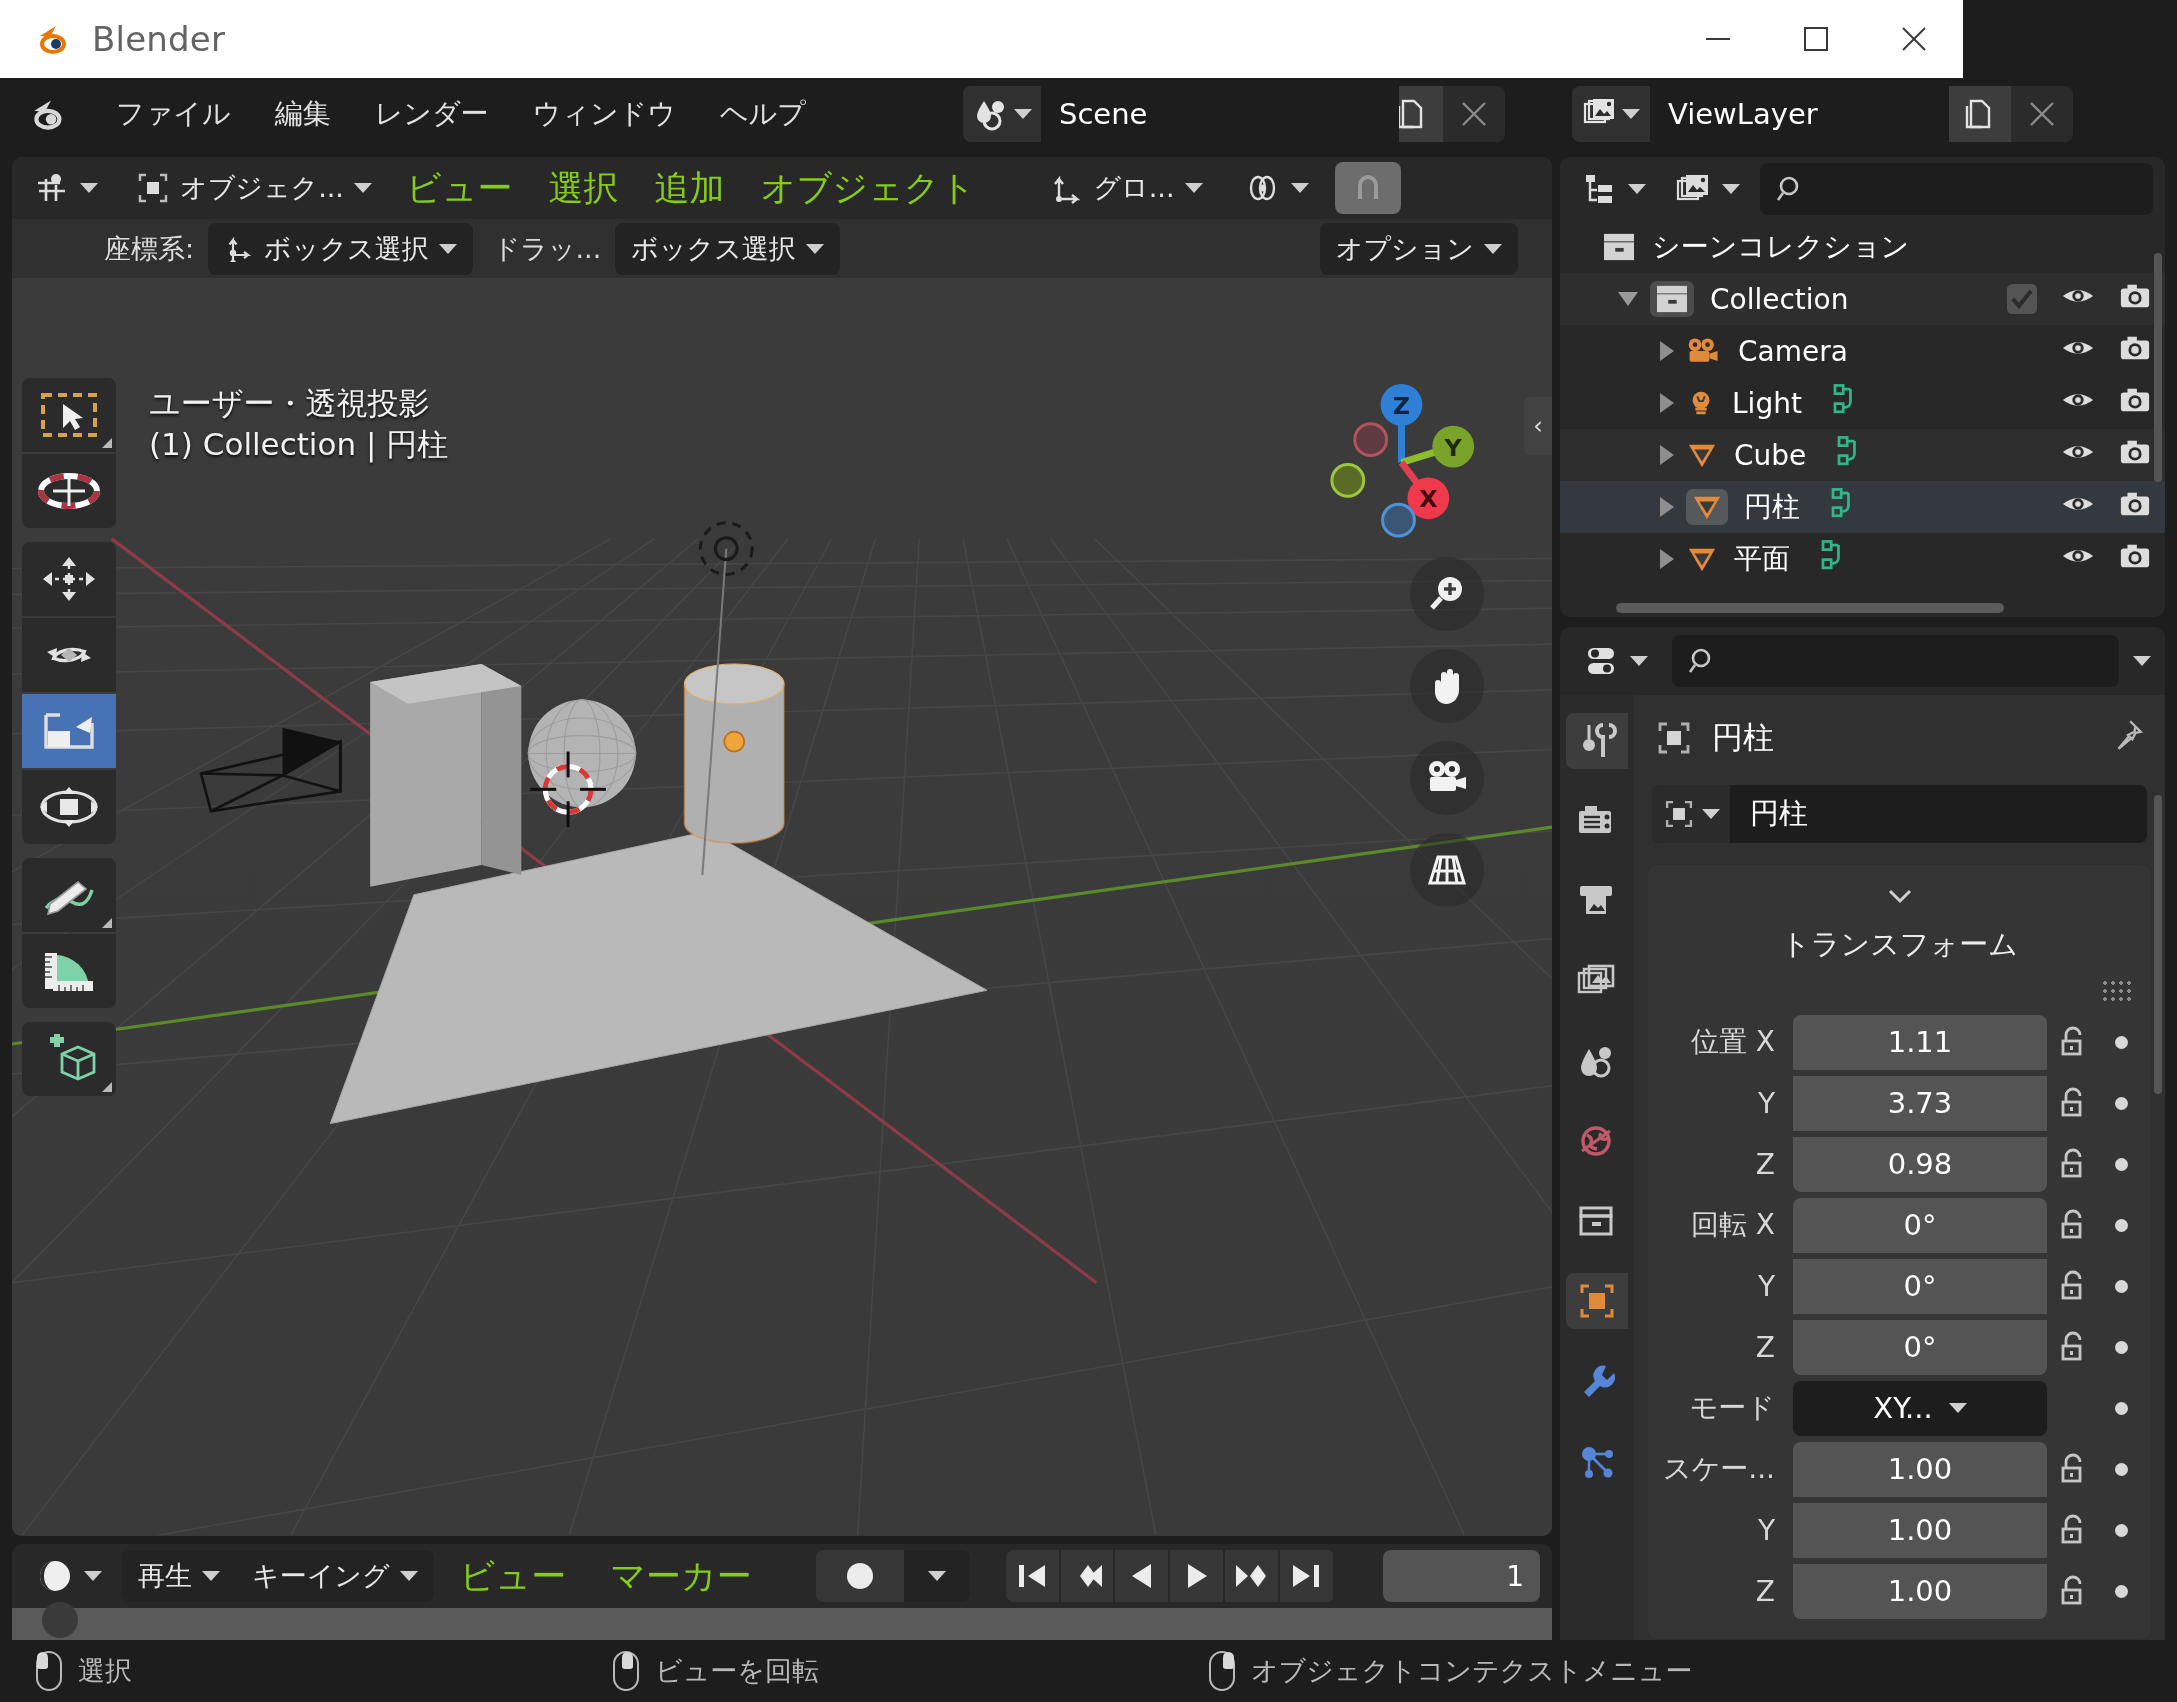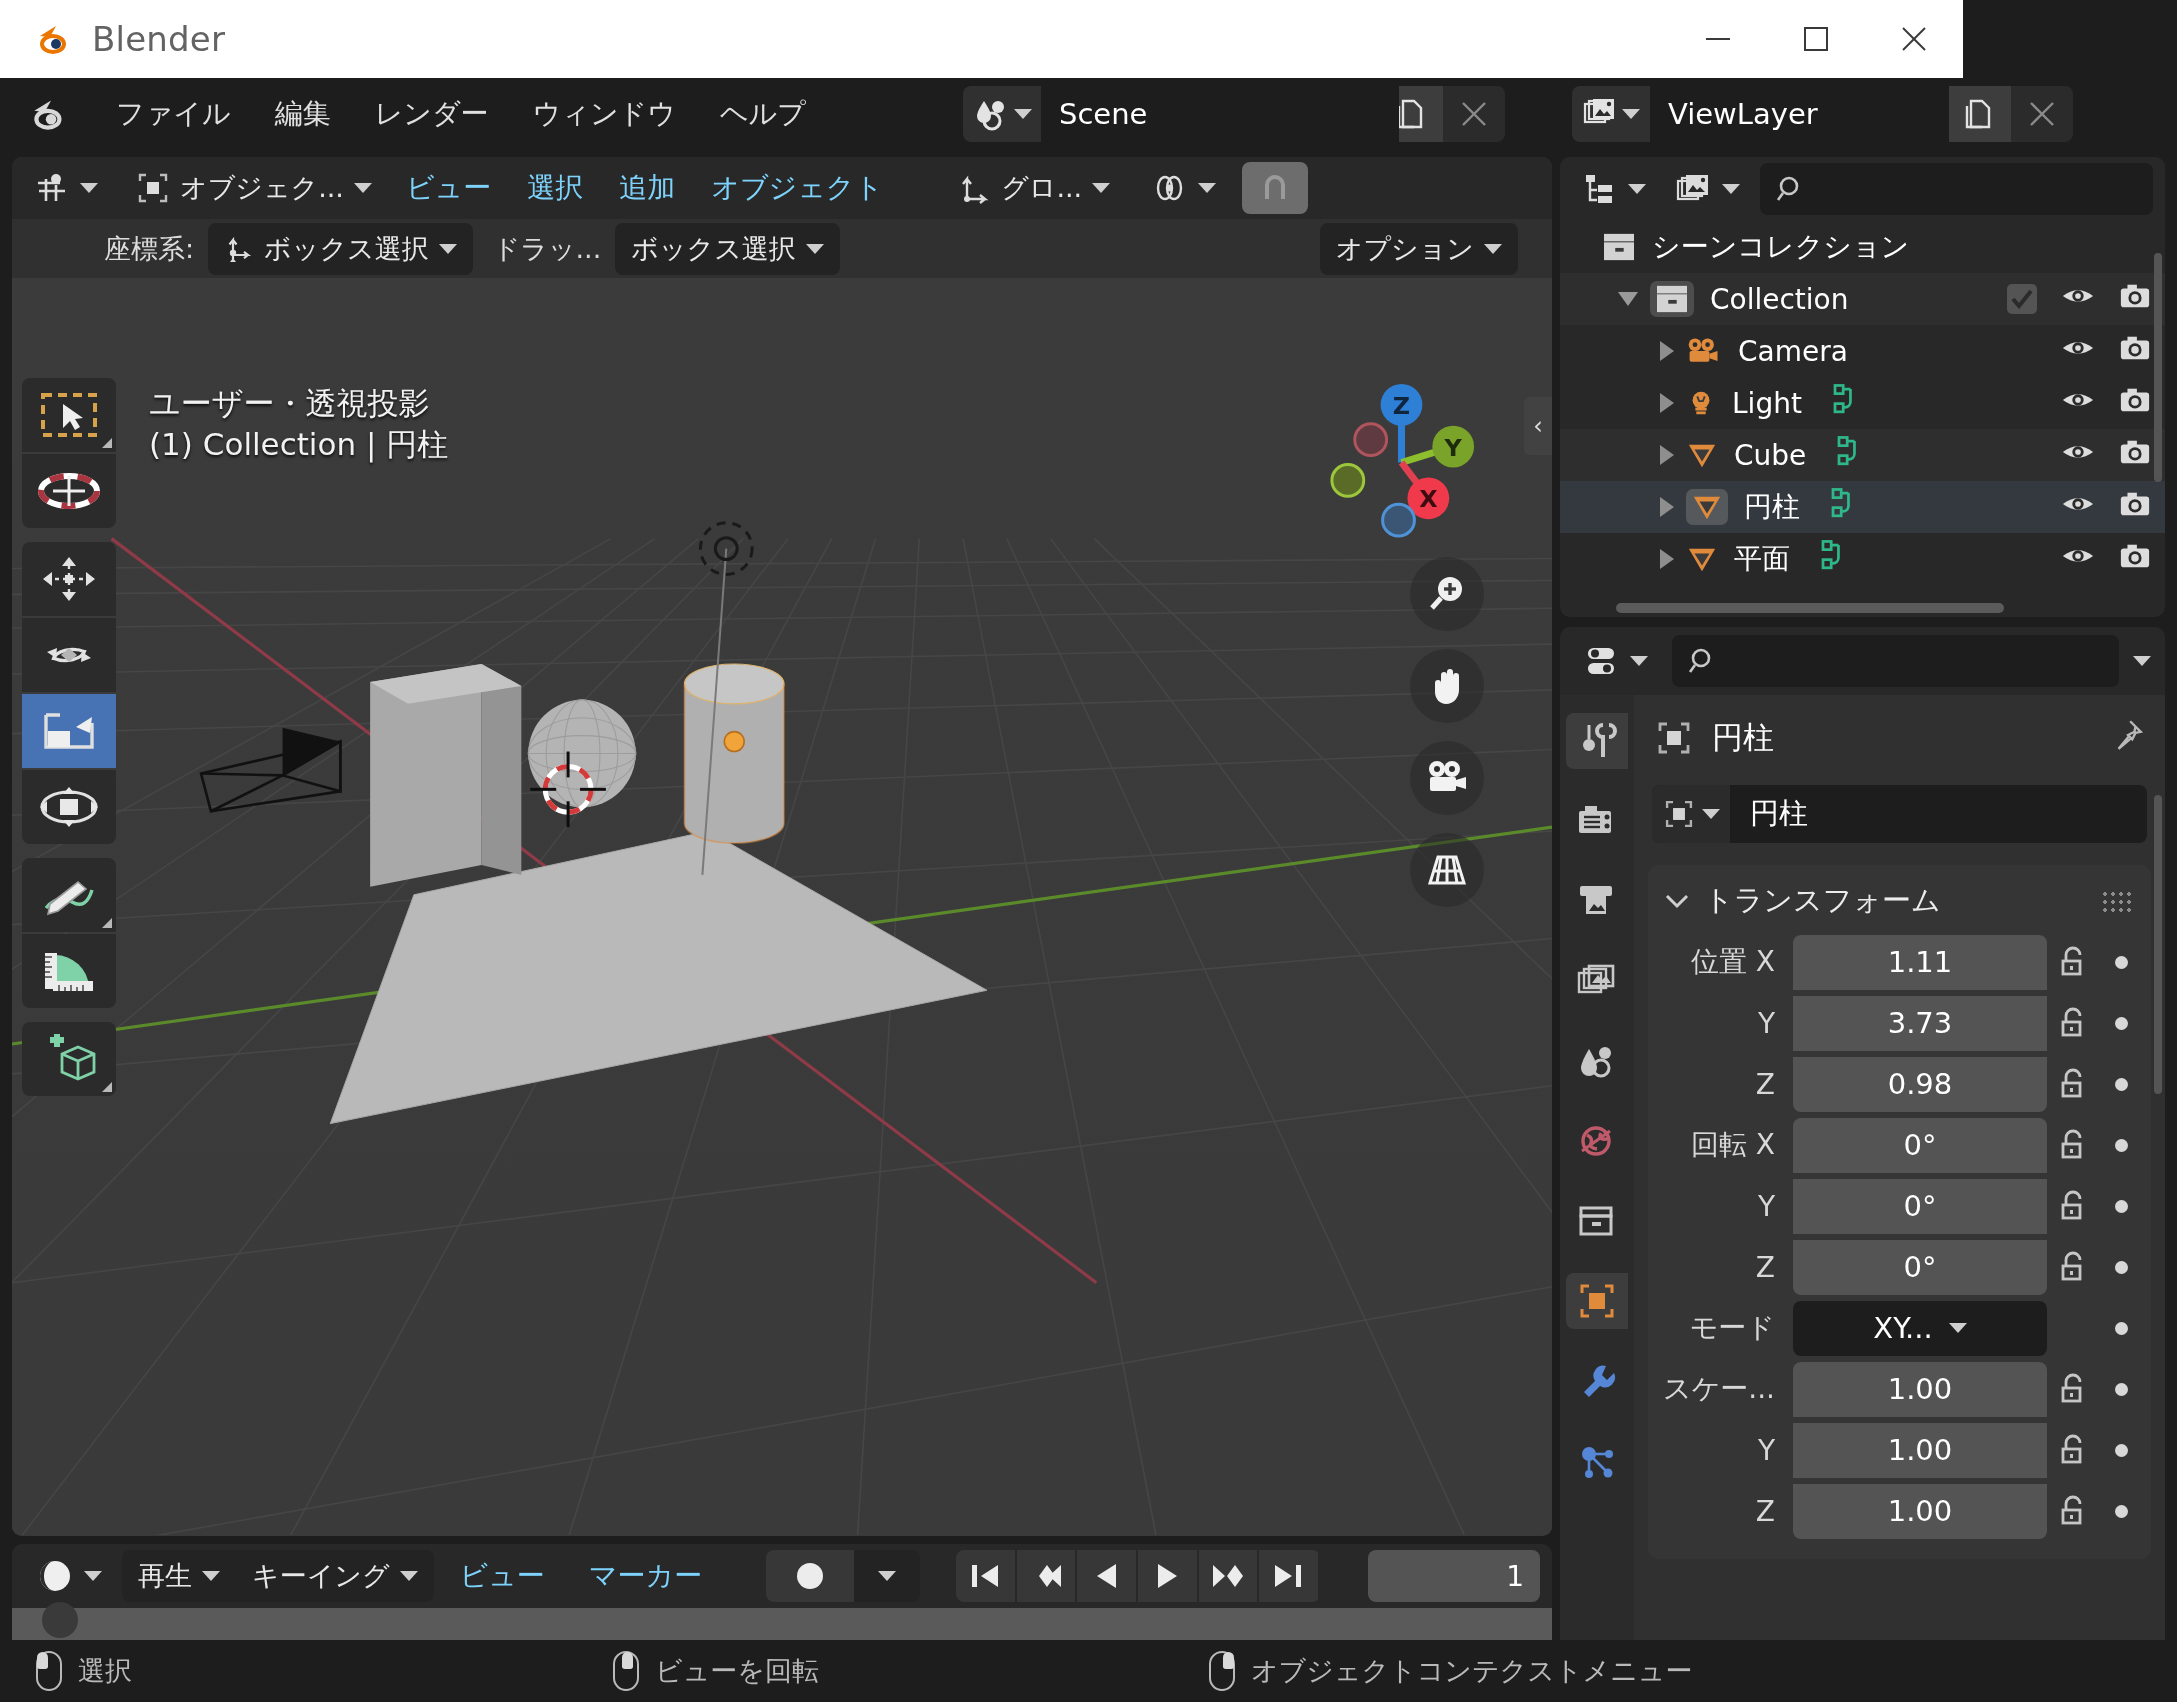--- a/index.html
+++ b/index.html
@@ -52,21 +52,21 @@
               background:#282828; display:flex; align-items:center; padding:0 10px; }
   .vp-header2{ position:absolute; left:0; top:62px; width:100%; height:60px;
               background:#303030; display:flex; align-items:center; padding:0 10px; }
   .btn{
     display:flex; align-items:center; gap:10px; height:52px; padding:0 16px;
     background:#282828; border-radius:8px; font-size:27px; color:#e8e8e8; white-space:nowrap;
   }
   .btn.dark{ background:#232323; }
   .chev{ width:0;height:0;border-left:9px solid transparent;border-right:9px solid transparent;
          border-top:10px solid #cfcfcf; }
-  .menu-item{ padding:0 18px; font-size:28px; color:#7dd3fc; white-space:nowrap; }
+  .menu-item{ padding:0 18px; font-size:35px; color:#84cc16; white-space:nowrap; }
 
   .vp-canvas{ position:absolute; left:0; top:121px; right:0; bottom:0; overflow:hidden;
               background:#393939; }
   .grid-svg{ position:absolute; inset:0; }
   .vp-text{ position:absolute; left:137px; top:105px; font-size:31px; color:#f2f2f2;
             line-height:1.33; text-shadow:0 2px 3px rgba(0,0,0,.8); }
 
   
   .toolbar{ position:absolute; left:10px; top:100px; width:94px;
             display:flex; flex-direction:column; }
@@ -144,21 +144,21 @@
   .pr-tab.sel{ background:#3d3d3d; }
   .pr-main{ flex:1; background:#303030; padding:0 0 0 0; position:relative; overflow:hidden;}
   .pr-title{ display:flex; align-items:center; gap:18px; padding:22px 20px 10px 20px;}
   .pr-title .t{ font-size:31px; color:#fff;}
   .pr-namefield{ margin:16px 18px 0 18px; height:58px; display:flex; align-items:center;
                  background:#1d1d1d; border-radius:8px; overflow:hidden;}
   .pr-namefield .ic{ width:78px;height:58px; background:#2b2b2b; display:flex;
                      align-items:center;justify-content:center; gap:6px;}
   .pr-namefield .tx{ padding-left:20px; font-size:29px; color:#fff;}
   .panel{ margin:22px 14px 0 14px; background:#353535; border-radius:10px; padding:10px 0 16px 0;}
-  .panel-head{ display:flex; align-items:center; gap:14px; padding:6px 16px 12px 16px;}
+  .panel-head{ display:flex; align-items:center; gap:14px; padding:6px 16px 12px 16px;flex-direction:column;}
   .panel-head .pt{ font-size:29px; color:#ececec;}
   .dots{ margin-left:auto; width:34px; height:22px;
          background-image:radial-gradient(#8c8c8c 1.6px, transparent 1.7px);
          background-size:8px 8px;}
   .row{ display:flex; align-items:center; height:58px; padding:0 8px 0 0; margin-bottom:3px;}
   .row .lbl{ width:145px; text-align:right; padding-right:18px; font-size:28px; color:#d8d8d8;
              white-space:nowrap; overflow:hidden;}
   .field{ flex:1; height:55px; background:#545454; display:flex; align-items:center;
           justify-content:center; font-size:29px; color:#fff;}
   .field.top{ border-radius:8px 8px 0 0; }

